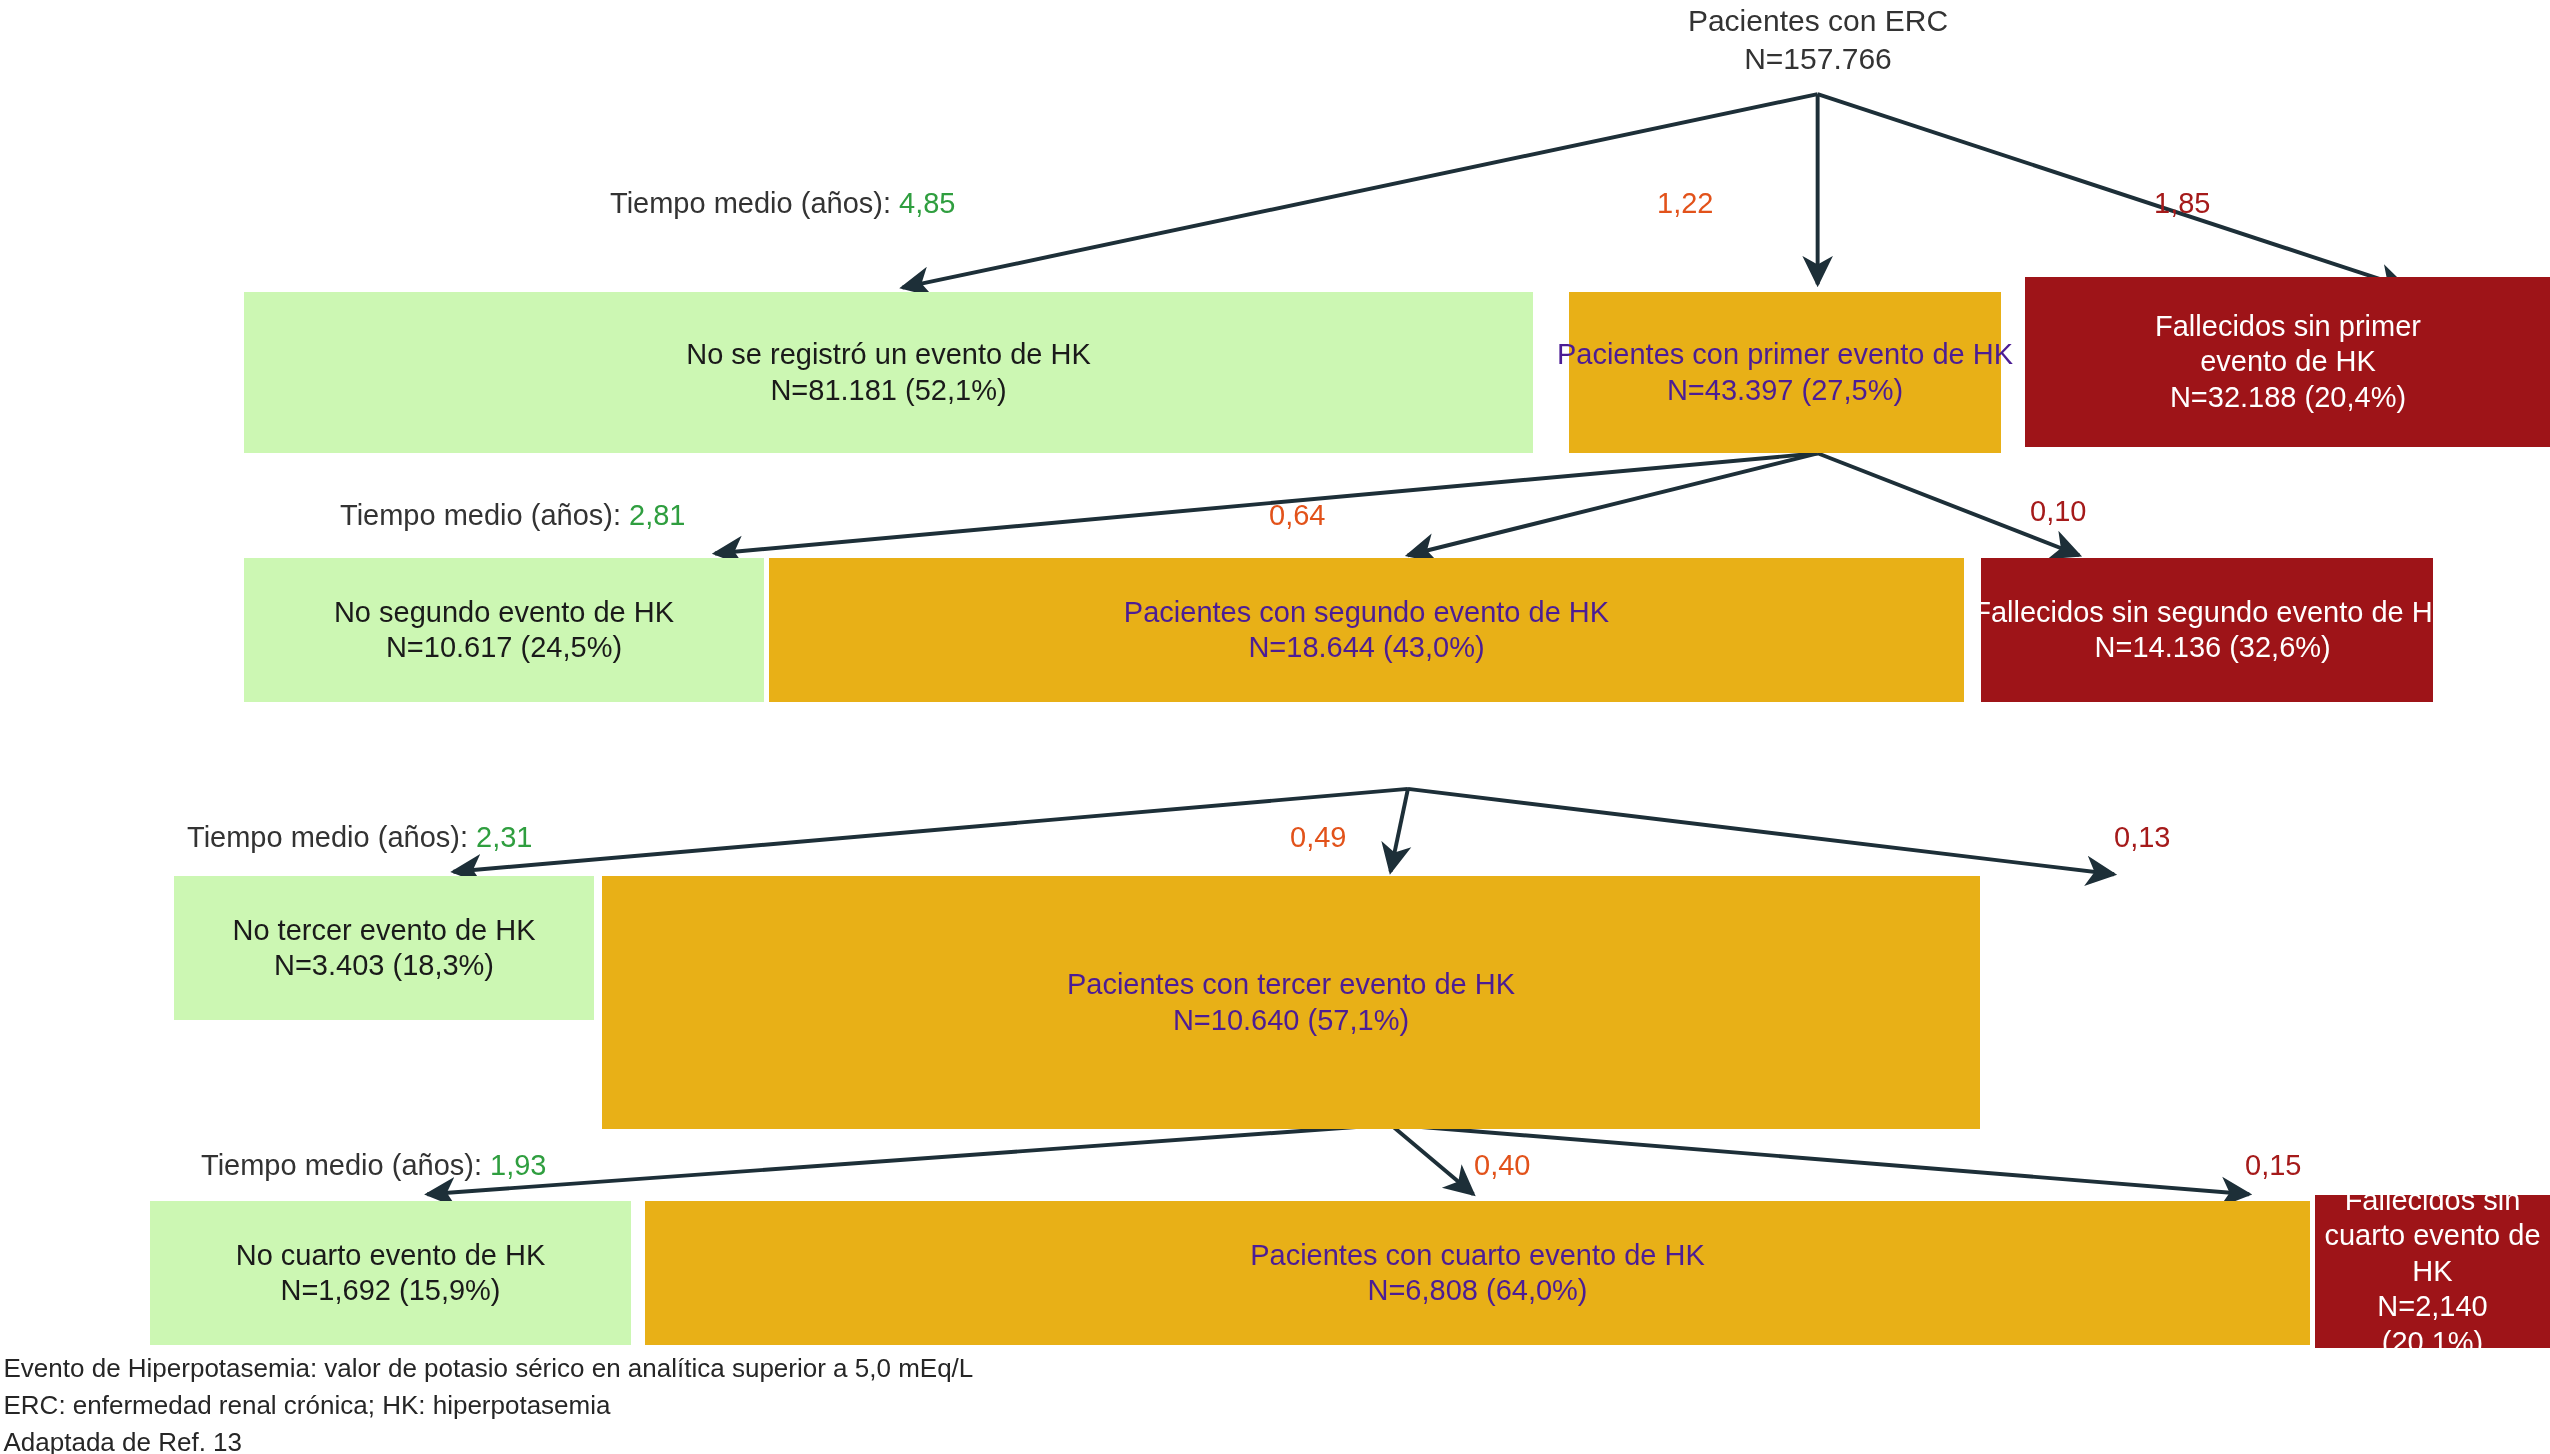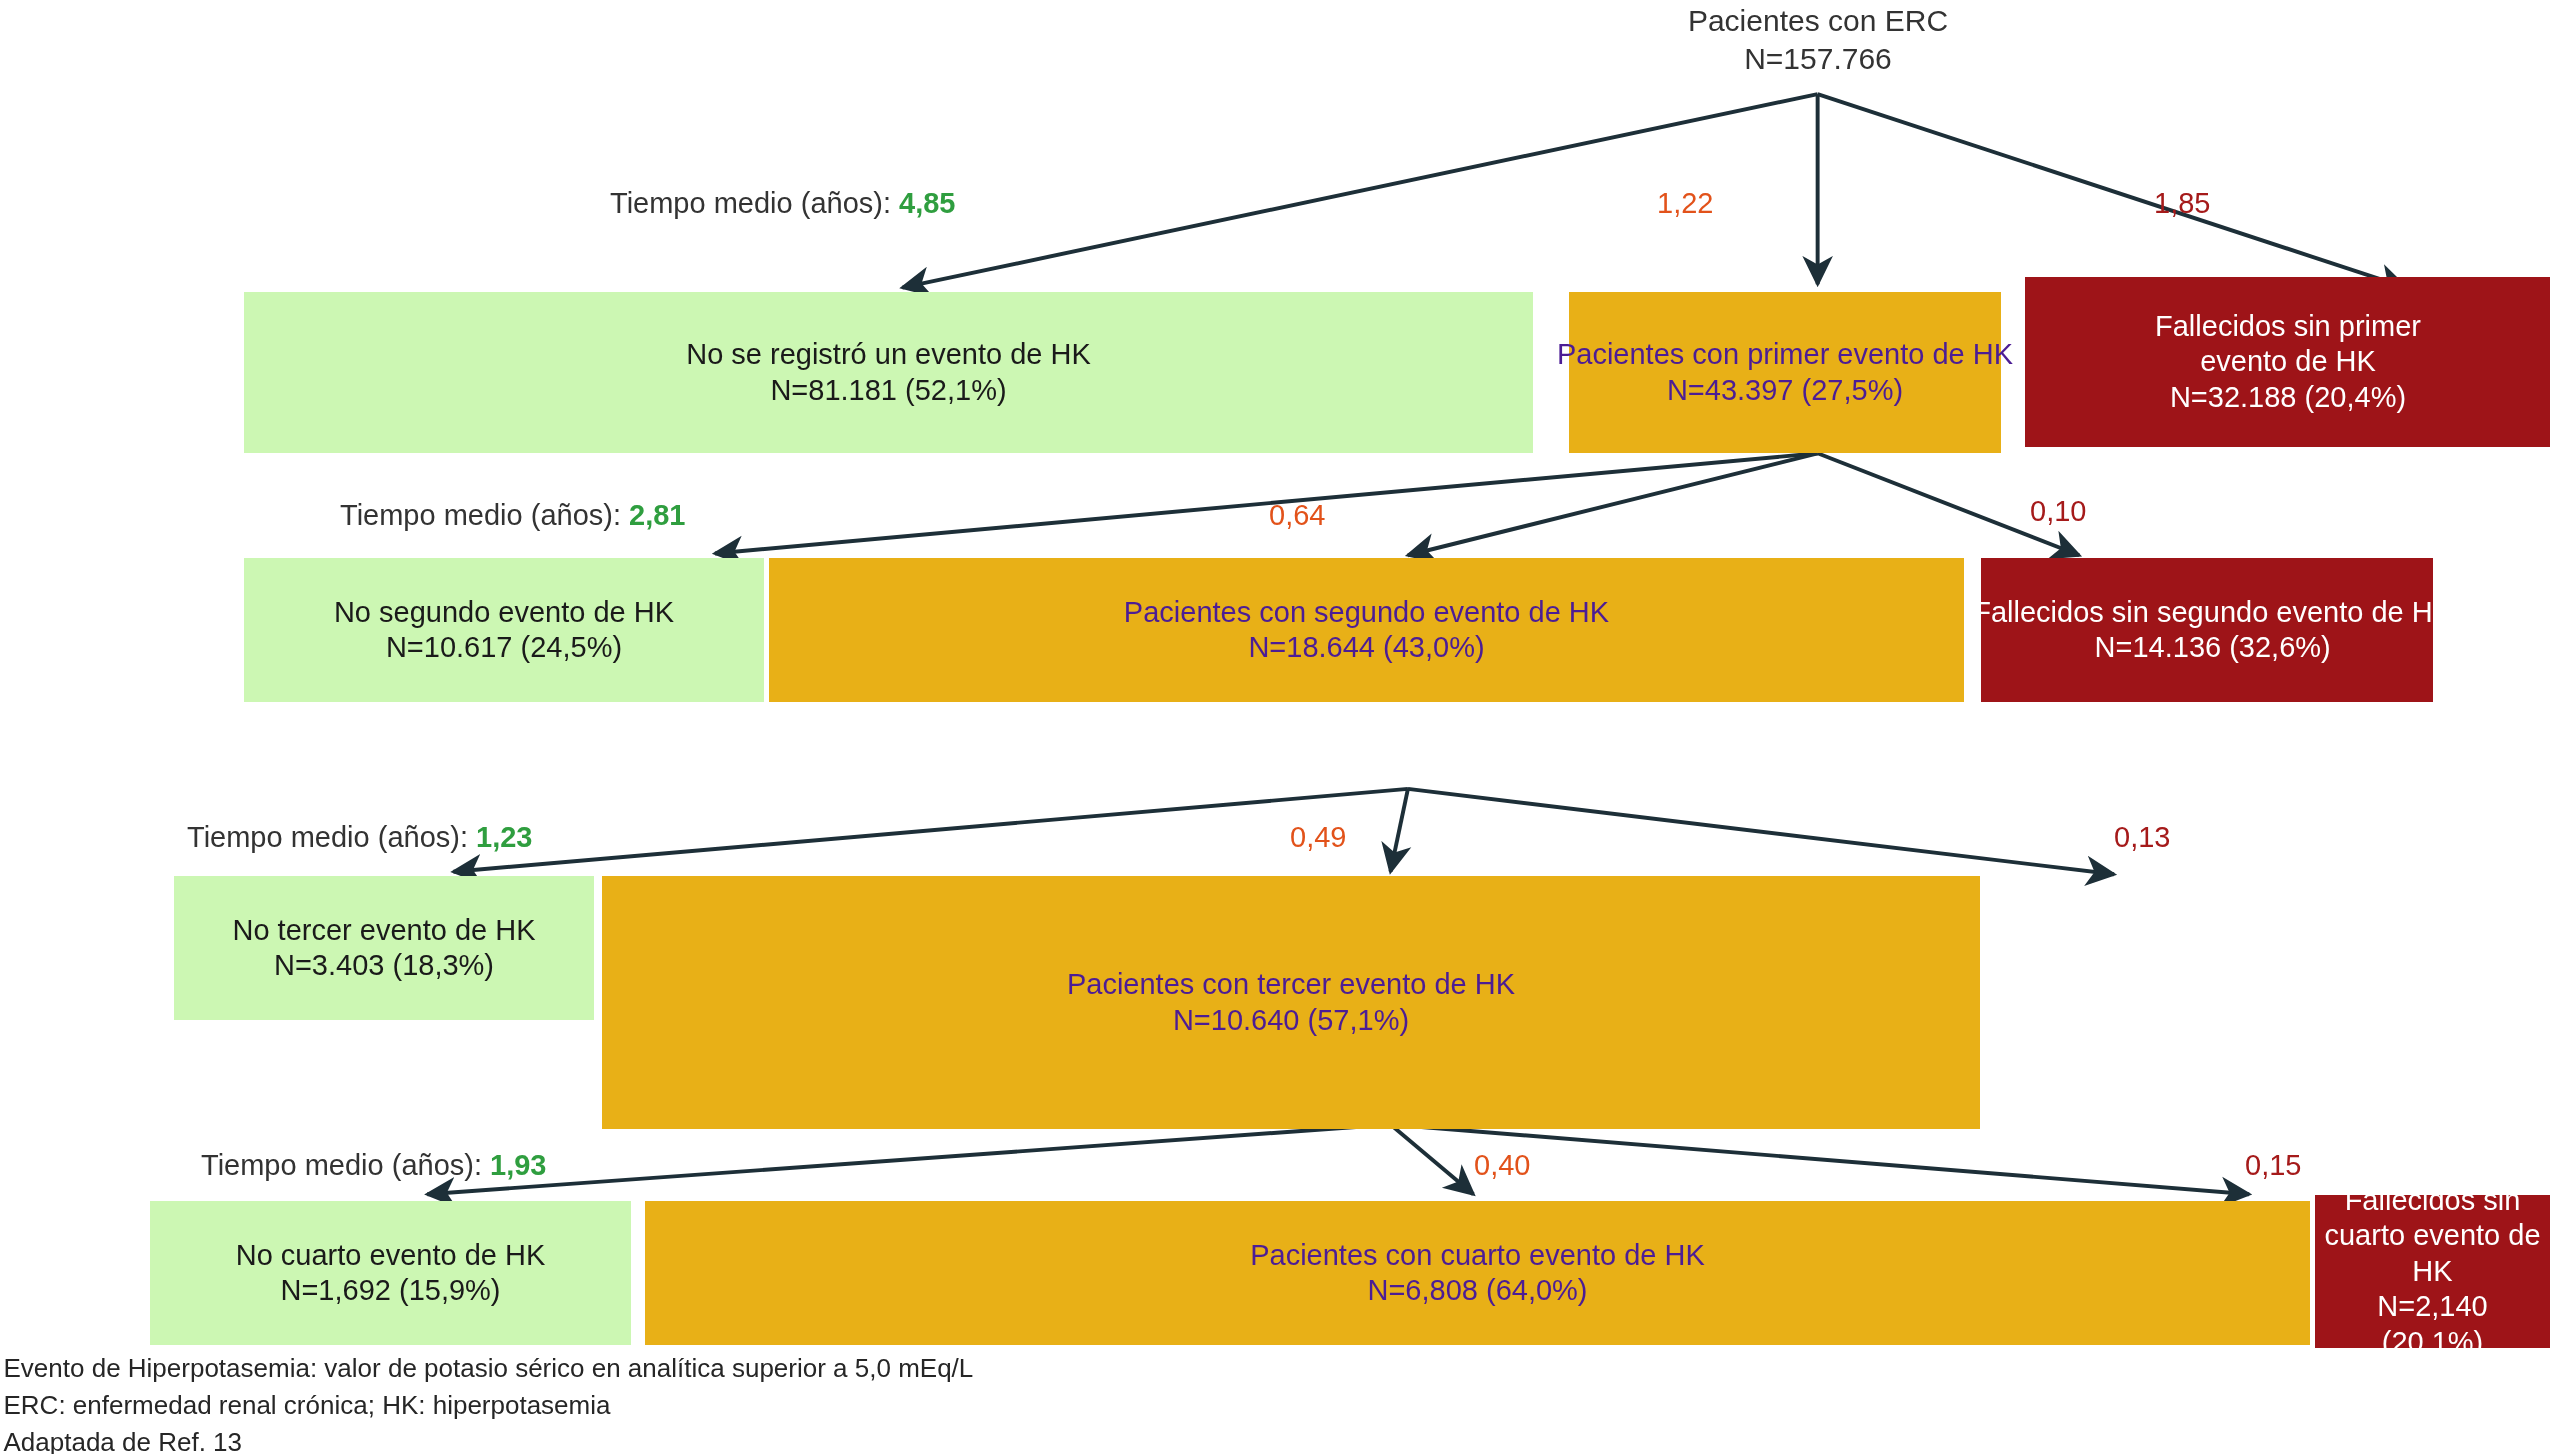--- a/index.html
+++ b/index.html
@@ -44,21 +44,21 @@
     line-height: 1.28;
     z-index: 3;
   }
   .tlabel {
     position: absolute;
     font-size: 29px;
     color: #333333;
     white-space: nowrap;
     z-index: 4;
   }
-  .tlabel .v { color: #2f9e3f; font-weight: bold; }
+  .tlabel .v { color: #2f9e3f; }
   .vlabel {
     position: absolute;
     font-size: 29px;
     white-space: nowrap;
     z-index: 4;
   }
   .vlabel.orange { color: #e2521a; }
   .vlabel.red { color: #a51a1a; }
 
   .footnotes {
@@ -150,21 +150,21 @@
     <span class="ln">Pacientes con segundo evento de HK</span>
     <span class="ln">N=18.644 (43,0%)</span>
   </div>
   <div class="box red" style="left:1981px; top:558px; width:452px; height:144px;padding-left:20px;">
     <span class="ln">Fallecidos sin segundo evento de HK</span>
     <span class="ln">N=14.136 (32,6%)</span>
   </div>
 
   <div class="tlabel" style="left:187px; top:821px;">
     <span>Tiempo medio (años):</span>
-    <span class="v">1,23</span>
+    <span class="v">2,31</span>
   </div>
   <div class="vlabel orange" style="left:1290px; top:821px;">0,49</div>
   <div class="vlabel red" style="left:2114px; top:821px;">0,13</div>
 
   <div class="box green" style="left:174px; top:876px; width:420px; height:144px;">
     <span class="ln">No tercer evento de HK</span>
     <span class="ln">N=3.403 (18,3%)</span>
   </div>
   <div class="box orange" style="left:602px; top:876px; width:1378px; height:253px;">
     <span class="ln">Pacientes con tercer evento de HK</span>

